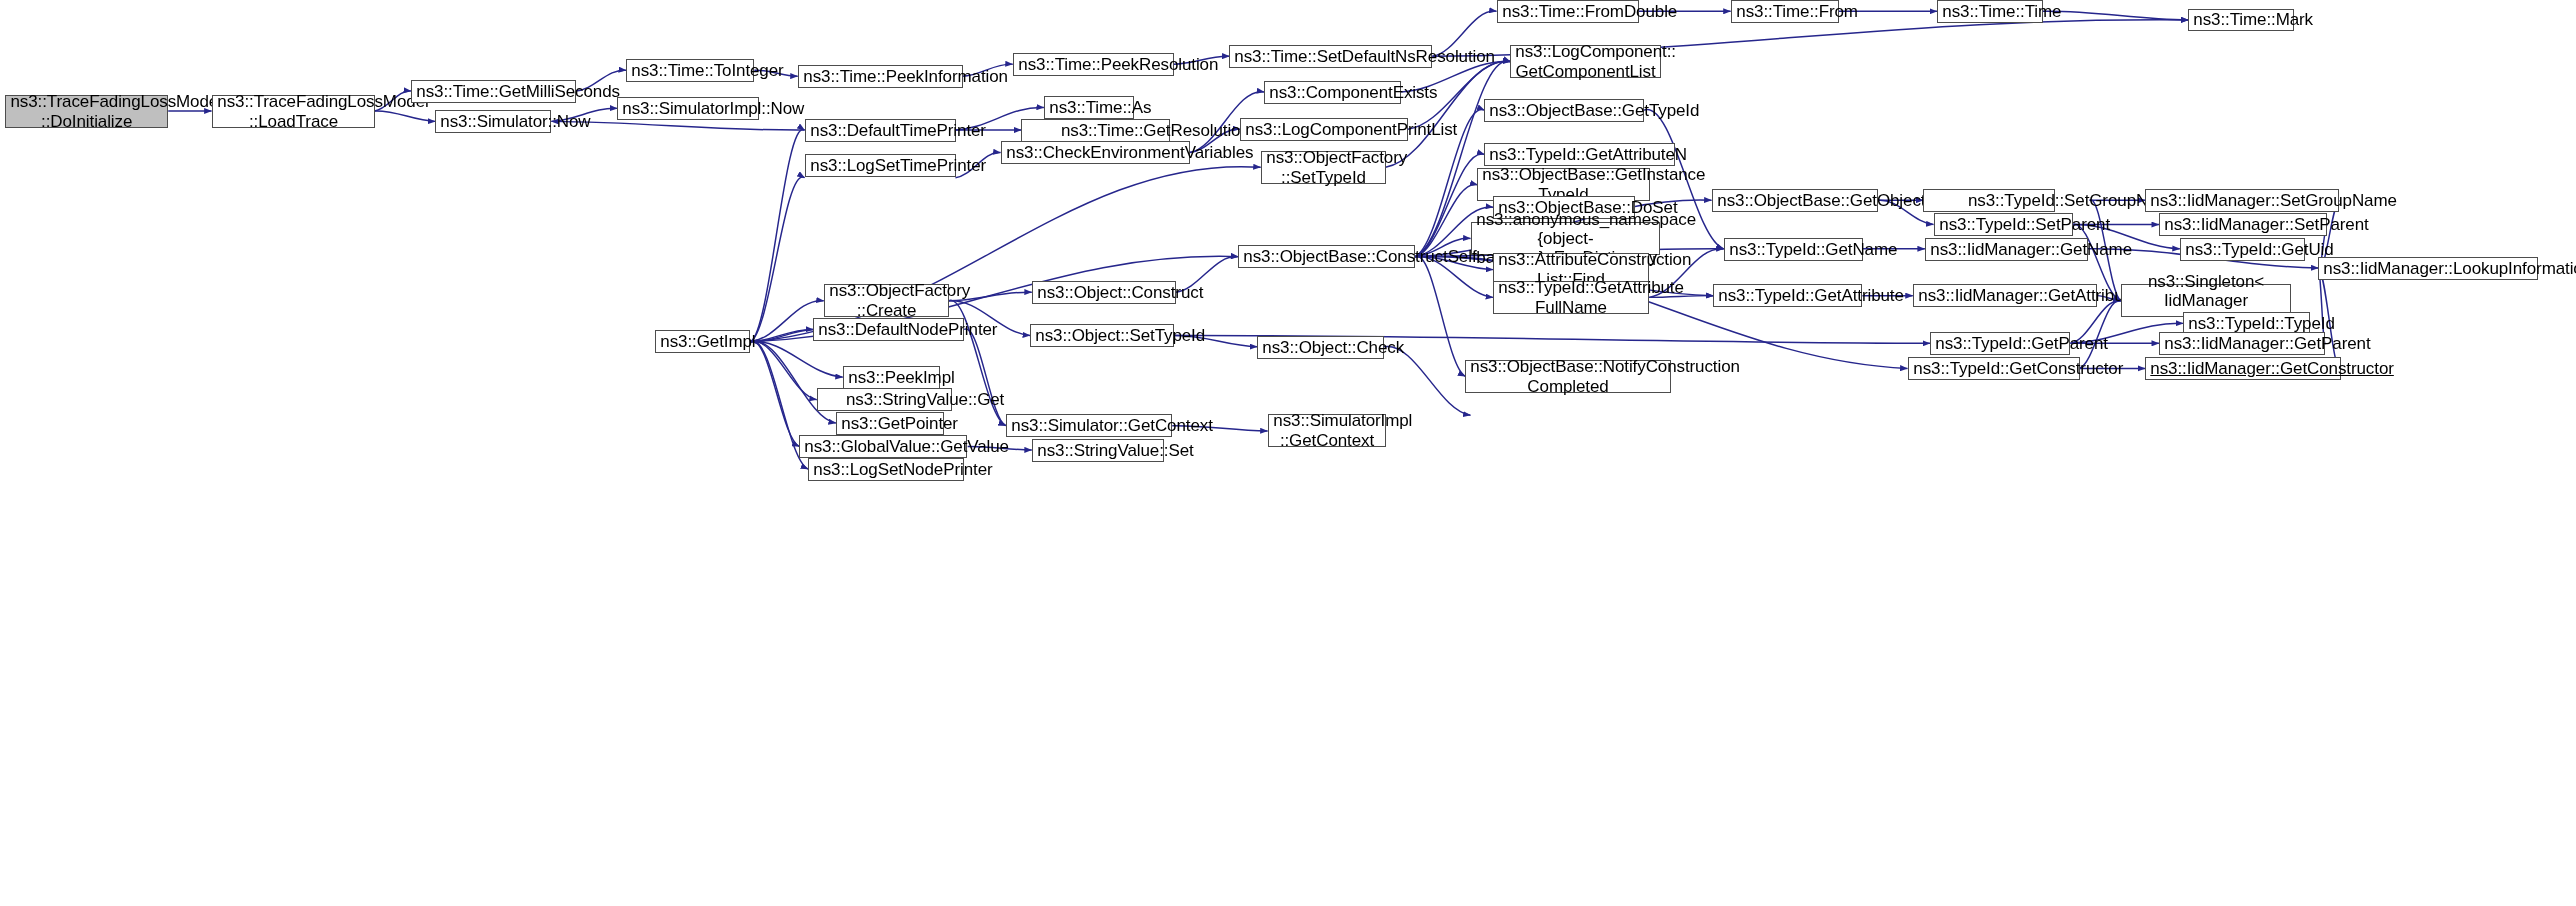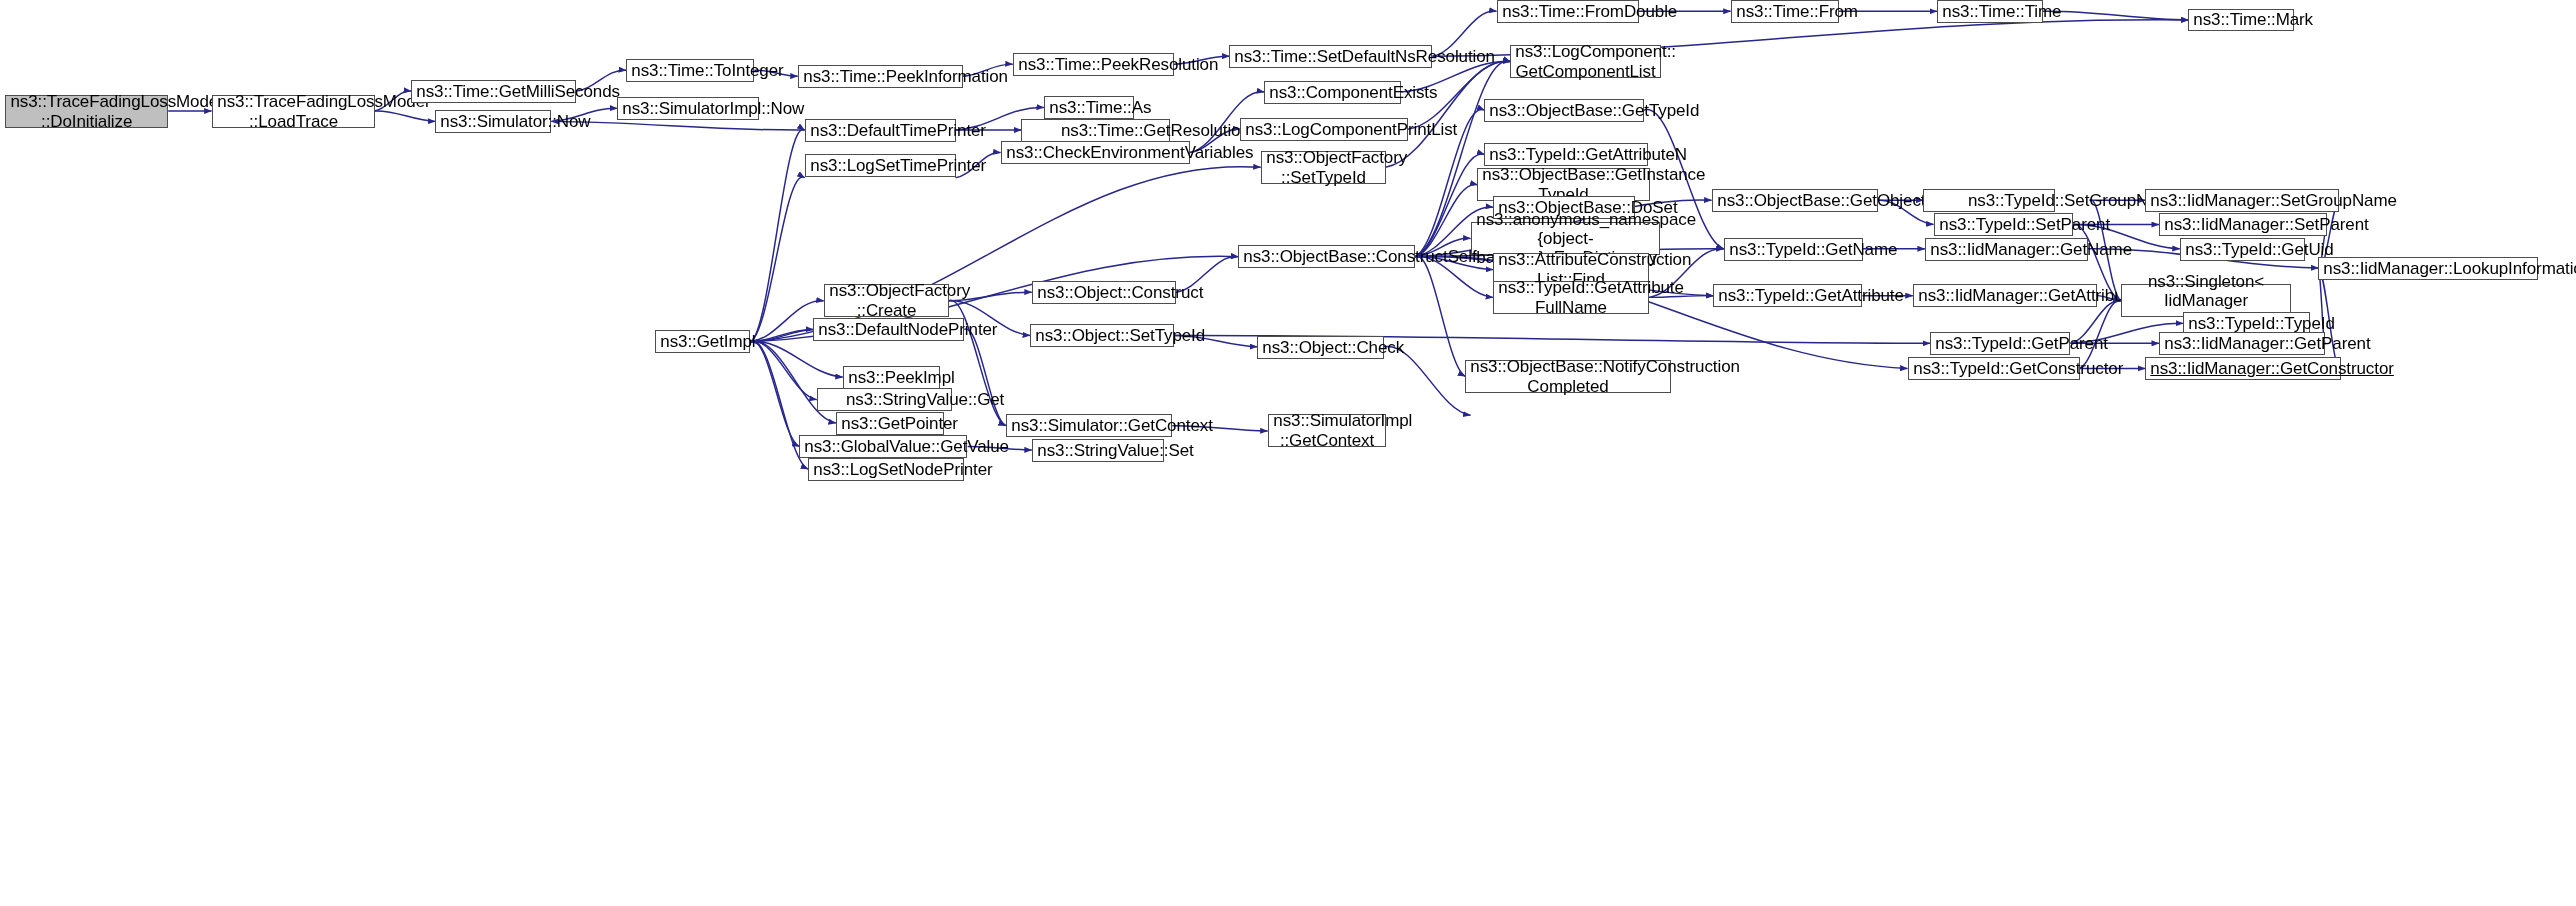--- a/index.html
+++ b/index.html
@@ -170,21 +170,21 @@
       <div class="node" style="left: 1021px; top: 119px; width: 149px; height: 22.5px; padding-left: 39px;"><span class="node-label">ns3::Time::GetResolution</span></div>
       <div class="node" style="left: 805px; top: 154px; width: 151px; height: 22.5px;"><span class="node-label">ns3::LogSetTimePrinter</span></div>
       <div class="node" style="left: 1001px; top: 141px; width: 189px; height: 22.5px;"><span class="node-label">ns3::CheckEnvironmentVariables</span></div>
       <div class="node" style="left: 1264px; top: 81px; width: 137px; height: 22.5px;"><span class="node-label">ns3::ComponentExists</span></div>
       <div class="node" style="left: 1240px; top: 118px; width: 168px; height: 22.5px;"><span class="node-label">ns3::LogComponentPrintList</span></div>
       <div class="node" style="left: 1261px; top: 151px; width: 125px; height: 33px;"><span class="node-label">ns3::ObjectFactory
 ::SetTypeId</span></div>
       <div class="node" style="left: 1510px; top: 45px; width: 151px; height: 33px;"><span class="node-label">ns3::LogComponent::
 GetComponentList</span></div>
       <div class="node" style="left: 1484px; top: 99px; width: 160px; height: 22.5px;"><span class="node-label">ns3::ObjectBase::GetTypeId</span></div>
-      <div class="node" style="left: 1484px; top: 143px; width: 164px; height: 22.5px; text-align: right;"><span class="node-label">ns3::TypeId::GetAttributeN</span></div>
+      <div class="node" style="left: 1484px; top: 143px; width: 191px; height: 22.5px; text-align: right;"><span class="node-label">ns3::TypeId::GetAttributeN</span></div>
       <div class="node" style="left: 1477px; top: 168px; width: 173px; height: 33px;"><span class="node-label">ns3::ObjectBase::GetInstance
 TypeId</span></div>
       <div class="node" style="left: 1493px; top: 196px; width: 142px; height: 22.5px;"><span class="node-label">ns3::ObjectBase::DoSet</span></div>
       <div class="node" style="left: 1471px; top: 222px; width: 189px; height: 33px;"><span class="node-label">ns3::anonymous_namespace
 {object-base::cc}::EnvDictionary</span></div>
       <div class="node" style="left: 1493px; top: 253px; width: 156px; height: 33px;"><span class="node-label">ns3::AttributeConstruction
 List::Find</span></div>
       <div class="node" style="left: 1493px; top: 281px; width: 156px; height: 33px;"><span class="node-label">ns3::TypeId::GetAttribute
 FullName</span></div>
       <div class="node" style="left: 1238px; top: 245px; width: 177px; height: 22.5px;"><span class="node-label">ns3::ObjectBase::ConstructSelf</span></div>

